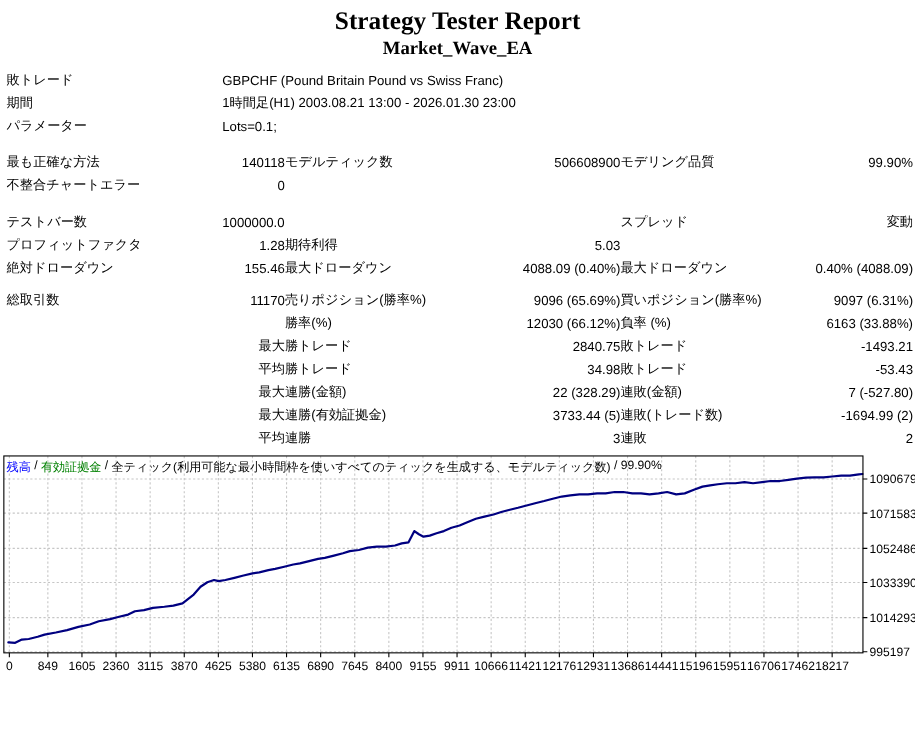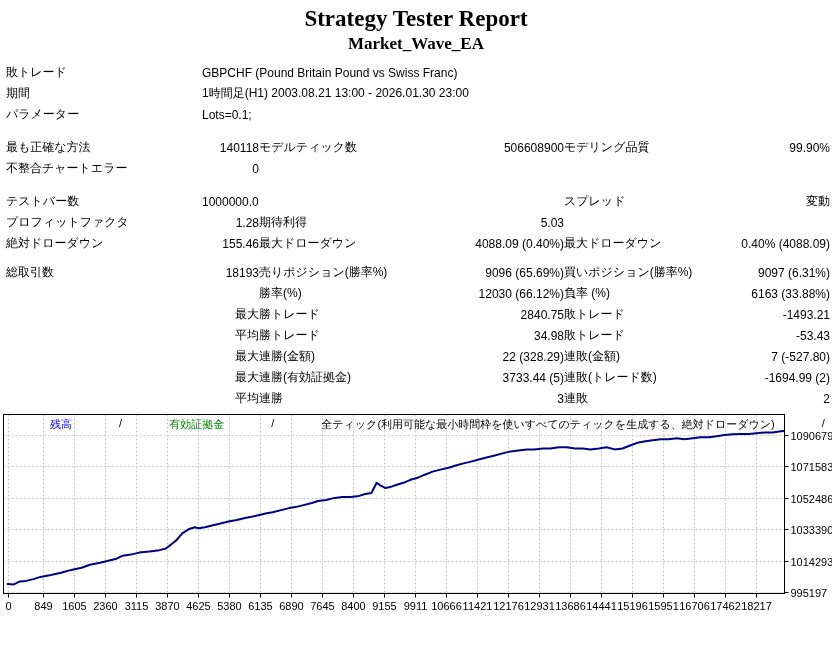--- a/index.html
+++ b/index.html
@@ -30,21 +30,21 @@
   td.val{text-align:right;padding-right:2px;}
   tr.spacer td{height:12px;}
   tr.spacer-sm td{height:8px;}
   .chart-area{
     position:relative;width:832px;height:204px;margin-top:4px;
   }
   .chart-legend{
     position:absolute;left:6px;top:4px;
     font-size:11px;white-space:nowrap;z-index:2;
   }
-  .chart-legend span{vertical-align:top;margin-left:44px;}
+  .chart-legend span{vertical-align:top;}
   svg text{
     font-family:"Liberation Sans","DejaVu Sans",sans-serif;
     font-size:11px;fill:#000000;
   }
 </style>
 </head>
 <body>
 
 <div class="report-title">Strategy Tester Report</div>
 <div class="report-subtitle">Market_Wave_EA</div>
@@ -115,21 +115,21 @@
         <td class="lbl">最大ドローダウン</td>
         <td class="val">4088.09 (0.40%)</td>
         <td class="lbl">最大ドローダウン</td>
         <td class="val">0.40% (4088.09)</td>
       </tr>
       <tr class="spacer-sm">
         <td colspan="6"></td>
       </tr>
       <tr>
         <td class="lbl">総取引数</td>
-        <td class="val">18193</td>
+        <td class="val">11170</td>
         <td class="lbl">売りポジション(勝率%)</td>
         <td class="val">9096 (65.69%)</td>
         <td class="lbl">買いポジション(勝率%)</td>
         <td class="val">9097 (6.31%)</td>
       </tr>
       <tr>
         <td class="lbl"></td>
         <td class="val"></td>
         <td class="lbl">勝率(%)</td>
         <td class="val">12030 (66.12%)</td>
@@ -174,21 +174,21 @@
         <td class="lbl">連勝</td>
         <td class="val">3</td>
         <td class="lbl">連敗</td>
         <td class="val">2</td>
       </tr>
     </tbody>
 </table>
 
 <div class="chart-area">
   <div class="chart-legend">
-    <span style="color: rgb(0, 0, 255);">残高</span><span> / </span><span style="color: rgb(0, 128, 0);">有効証拠金</span><span> / </span><span style="color: rgb(0, 0, 0);">全ティック(利用可能な最小時間枠を使いすべてのティックを生成する、絶対ドローダウン)</span><span> / </span><span style="color: rgb(0, 0, 0);">99.90%</span>
+    <span style="color: rgb(0, 0, 255);">残高</span><span> / </span><span style="color: rgb(0, 128, 0);">有効証拠金</span><span> / </span><span style="color: rgb(0, 0, 0);">全ティック(利用可能な最小時間枠を使いすべてのティックを生成する、モデルティック数)</span><span> / </span><span style="color: rgb(0, 0, 0);">99.90%</span>
   </div>
   <svg id="chart-svg" width="832" height="204" viewBox="0 0 832 204">
       <rect x="3.5" y="1.5" width="781" height="179" fill="#ffffff" stroke="none"></rect>
       <g stroke="#c6c6c6" stroke-width="1" stroke-dasharray="2,2">
         <line x1="8.5" y1="1.5" x2="8.5" y2="180.5"></line>
         <line x1="43.5" y1="1.5" x2="43.5" y2="180.5"></line>
         <line x1="74.5" y1="1.5" x2="74.5" y2="180.5"></line>
         <line x1="105.5" y1="1.5" x2="105.5" y2="180.5"></line>
         <line x1="136.5" y1="1.5" x2="136.5" y2="180.5"></line>
         <line x1="167.5" y1="1.5" x2="167.5" y2="180.5"></line>

